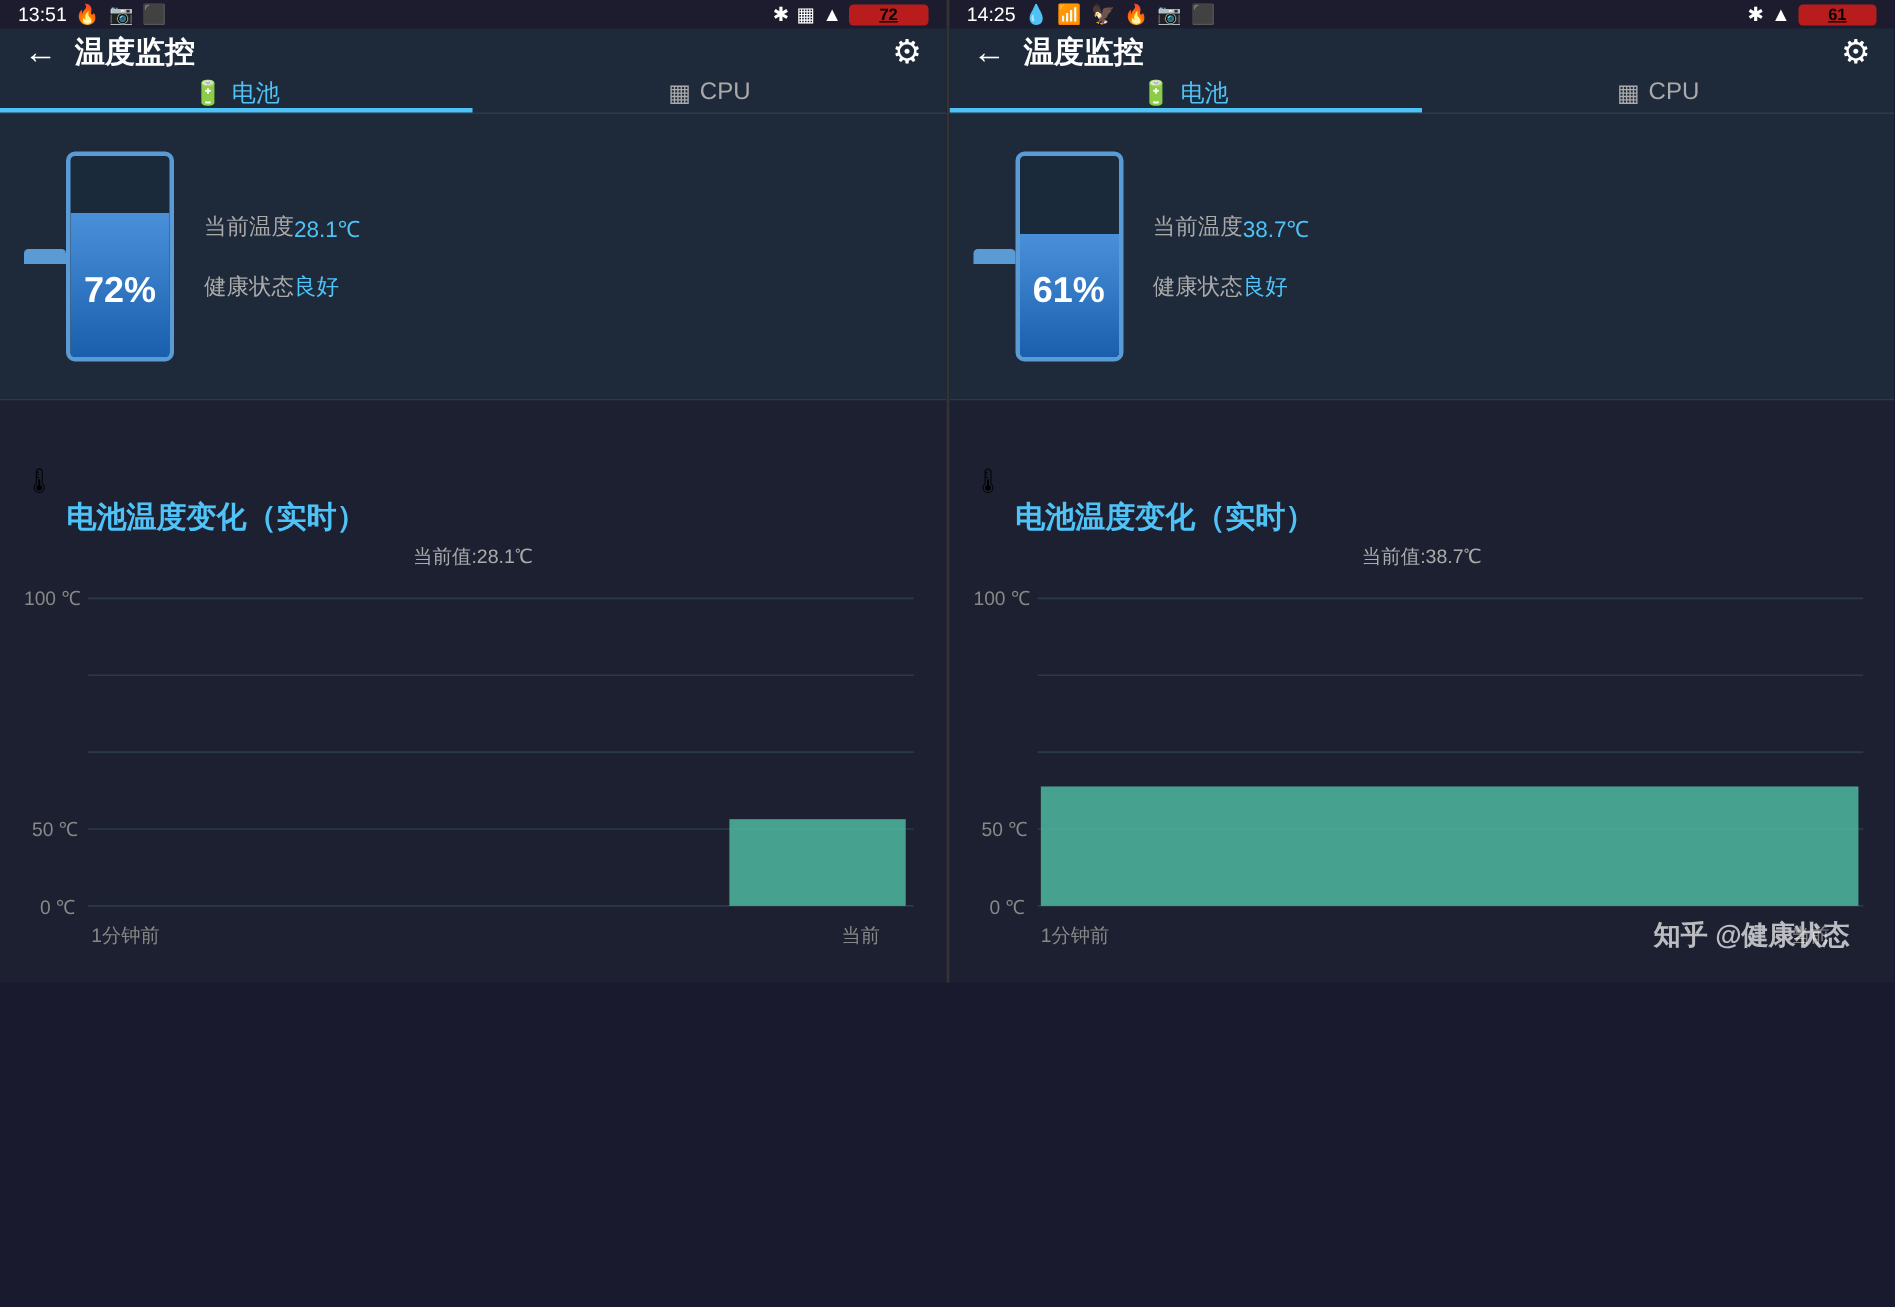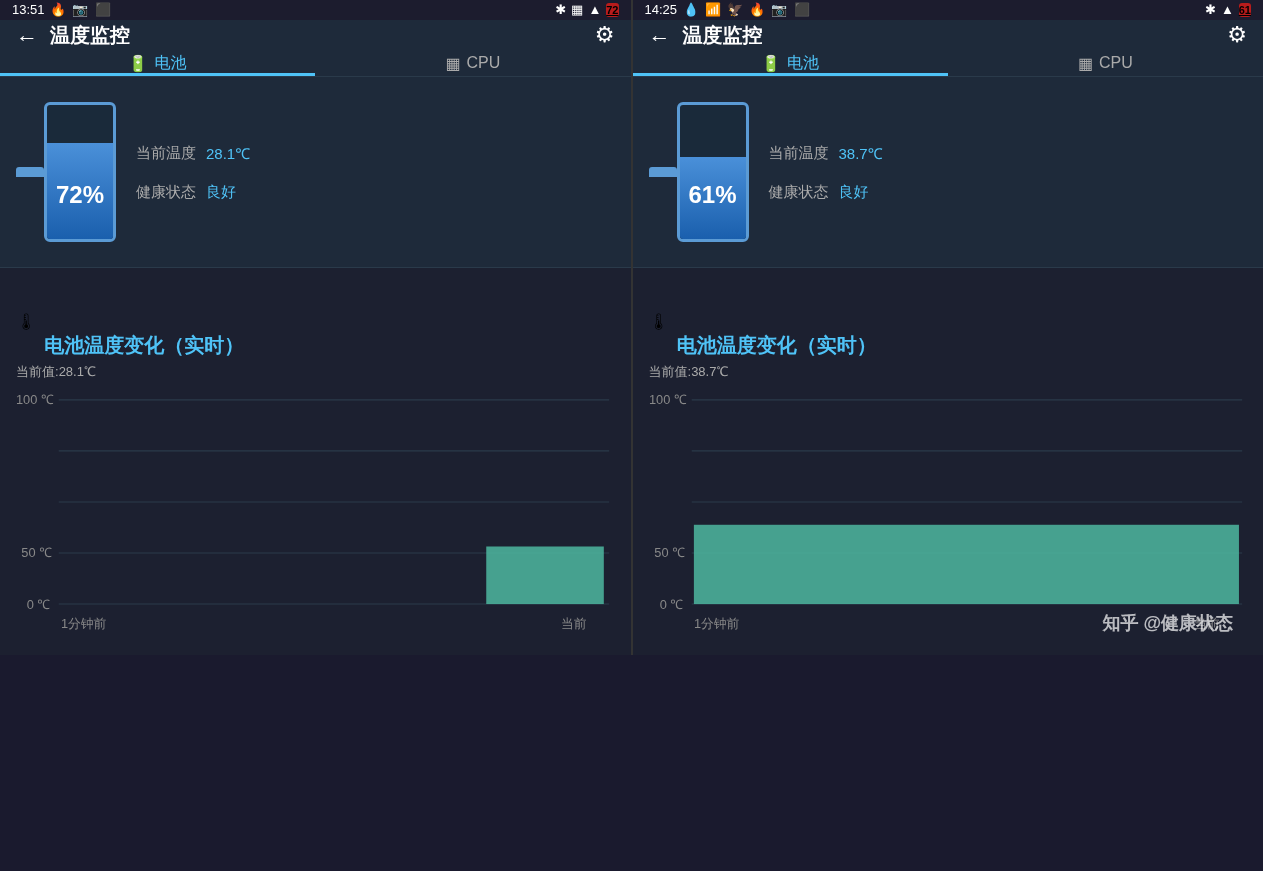--- a/index.html
+++ b/index.html
@@ -44,21 +44,21 @@
     .status-right {
       display: flex;
       align-items: center;
       gap: 5px;
     }
 
     .battery-badge {
       background: #b91c1c;
       color: #000;
       font-size: 11px;
-      padding: 1px 0;
+      padding: 1px 20px;
       border-radius: 3px;
       font-weight: bold;
       text-decoration: underline;
     }
 
     
     .app-bar {
       height: 56px;
       background: #1e2a3a;
       display: flex;
@@ -188,23 +188,22 @@
     }
 
     .battery-info {
       display: flex;
       flex-direction: column;
       gap: 20px;
     }
 
     .info-row {
       display: flex;
-      gap: 10px;
+      gap: 0;
       font-size: 15px;
-      align-items: flex-end;
     }
 
     .info-label {
       color: #aaa;
     }
 
     .info-value {
       color: #4fc3f7;
     }
 
@@ -225,21 +224,21 @@
     }
 
     .chart-title {
       color: #4fc3f7;
       font-size: 20px;
       font-weight: bold;
       margin-top: 48px;
     }
 
     .chart-current {
-      text-align: left;
+      text-align: center;
       color: #aaa;
       font-size: 13px;
       margin-bottom: 8px;
     }
 
     .chart-area {
       flex: 1;
       position: relative;
     }
 

